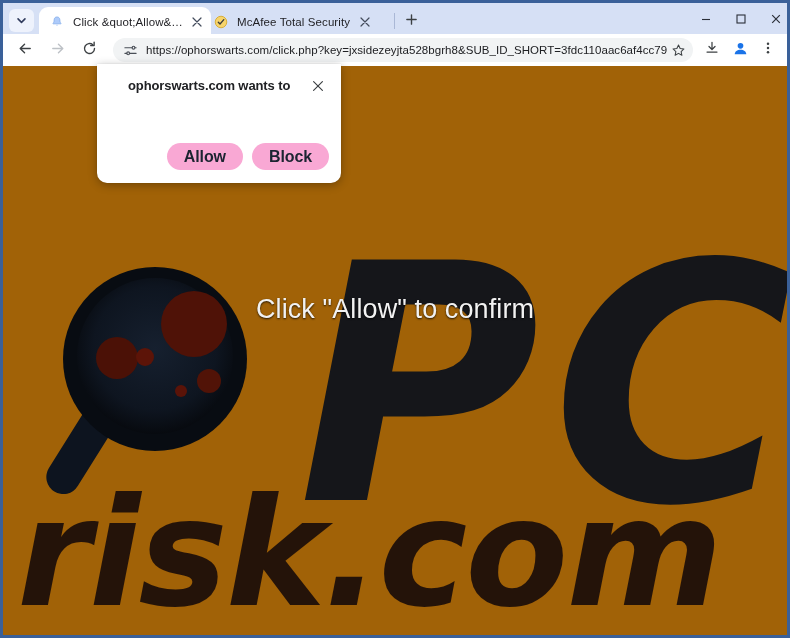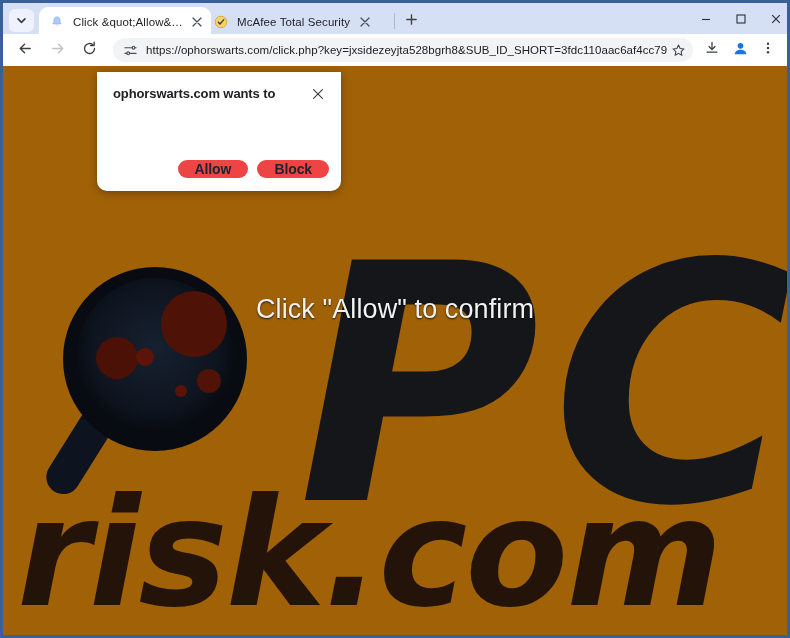--- a/index.html
+++ b/index.html
@@ -238,28 +238,28 @@
     line-height: 31px;
     font-weight: 400;
     letter-spacing: 0.1px;
     text-shadow: 0 1px 2px rgba(0,0,0,.8);
   }
 
   
   .perm {
     position: absolute;
     left: 94px;
-    top: 72px;
+    top: 64px;
     width: 244px;
     height: 119px;
     background: #ffffff;
     border-radius: 0 0 10px 10px;
     box-shadow: 0 2px 10px rgba(0,0,0,.30), 0 0 1px rgba(0,0,0,.20);
     box-sizing: border-box;
-    padding: 14px 14px 0 16px;
+    padding: 14px 14px 0 31px;
   }
   .perm-head {
     display: flex;
     align-items: flex-start;
   }
   .perm-title {
     flex: 1 1 auto;
     font-size: 13px;
     font-weight: 700;
     color: #202124;
@@ -287,27 +287,27 @@
     color: #3c4043;
   }
   .perm-actions {
     position: absolute;
     right: 12px;
     bottom: 13px;
     display: flex;
     gap: 9px;
   }
   .pill {
-    background: #ef4444;
+    background: #f9a8d4;
     color: #1c2431;
     border: none;
     border-radius: 16px;
-    height: 18px;
+    height: 27px;
     padding: 0 17px;
-    font-size: 14px;
+    font-size: 16px;
     font-weight: 600;
     font-family: "Liberation Sans", sans-serif;
     cursor: pointer;
     letter-spacing: -0.1px;
   }
 </style>
 </head>
 <body>
 
 <div class="window">

